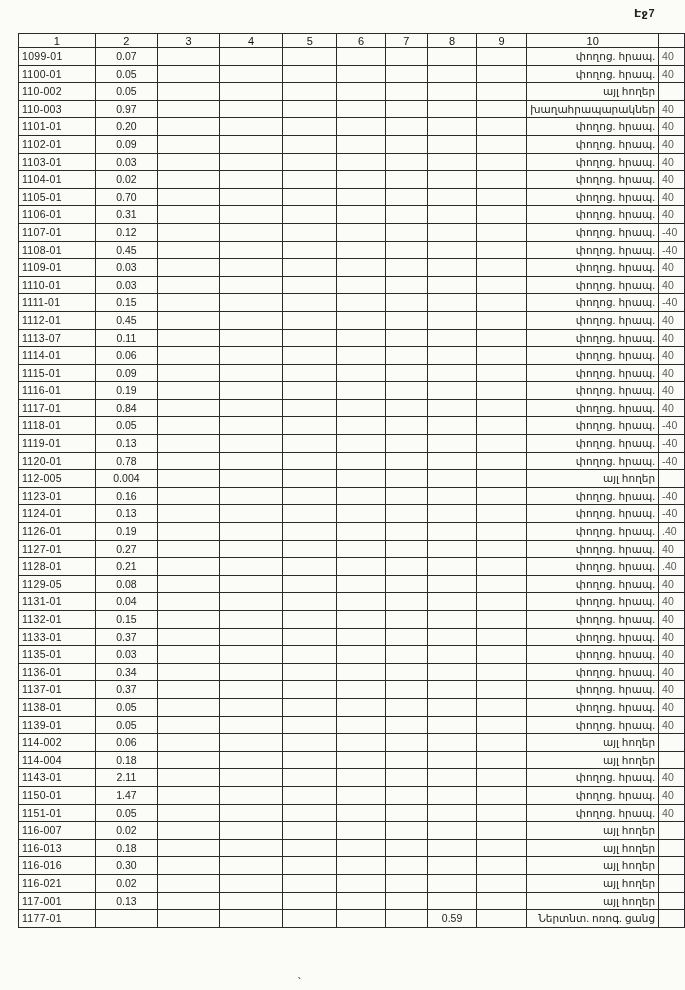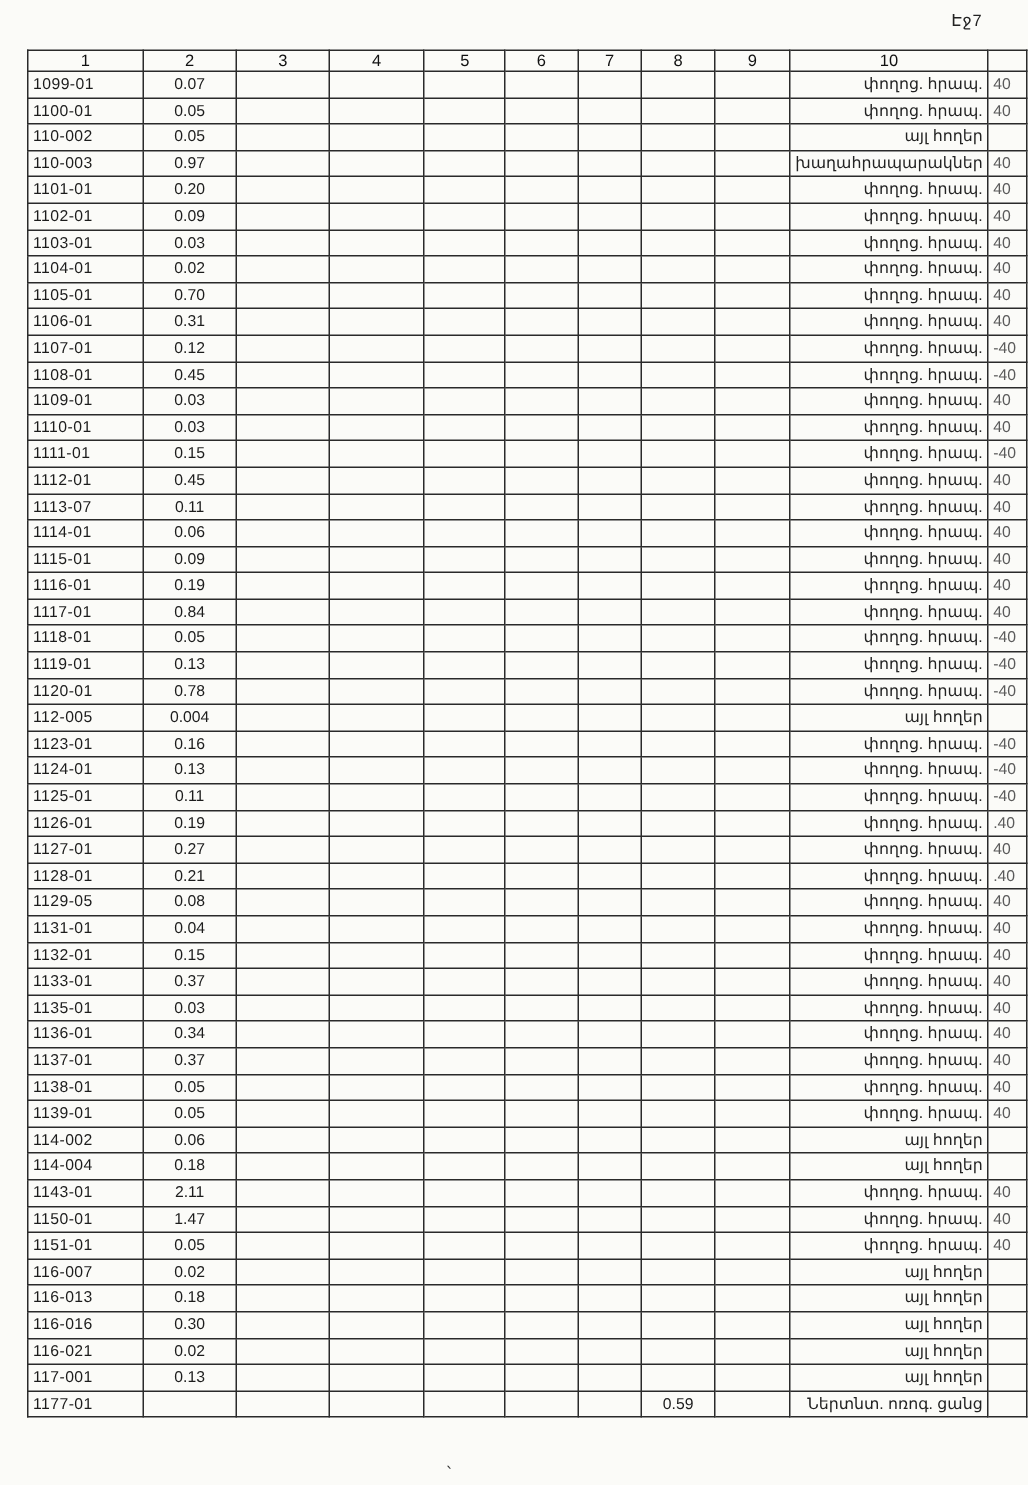--- a/index.html
+++ b/index.html
@@ -4,21 +4,21 @@
 <style>
   html,body{margin:0;padding:0;}
   body{
     width:685px;height:990px;overflow:hidden;position:relative;
     background:#fbfbf8;
     font-family:"Liberation Sans","DejaVu Sans",sans-serif;
     color:#1c1c1c;
   }
   .page-label{
     position:absolute;top:7px;right:30px;
-    font-size:11px;font-weight:400;letter-spacing:.5px;color:#222;
+    font-size:11px;font-weight:700;letter-spacing:.5px;color:#222;
   }
   table.doc{
     position:absolute;top:33px;left:18px;
     border-collapse:collapse;table-layout:fixed;
     background:transparent;
   }
   table.doc th,table.doc td{
     border:1px solid #2a2a2a;
     overflow:hidden;white-space:nowrap;
     font-family:"Liberation Sans","DejaVu Sans",sans-serif;
@@ -425,33 +425,20 @@
         <td class="c-empty"></td>
         <td class="c-empty"></td>
         <td class="c-empty"></td>
         <td class="c-empty"></td>
         <td class="c-num"></td>
         <td class="c-empty"></td>
         <td class="c-land">փողոց. հրապ.</td>
         <td class="c-mark">-40</td>
       </tr>
       <tr>
-        <td class="c-code">1125-01</td>
-        <td class="c-num">0.11</td>
-        <td class="c-empty"></td>
-        <td class="c-empty"></td>
-        <td class="c-empty"></td>
-        <td class="c-empty"></td>
-        <td class="c-empty"></td>
-        <td class="c-num"></td>
-        <td class="c-empty"></td>
-        <td class="c-land">փողոց. հրապ.</td>
-        <td class="c-mark">-40</td>
-      </tr>
-      <tr>
         <td class="c-code">1126-01</td>
         <td class="c-num">0.19</td>
         <td class="c-empty"></td>
         <td class="c-empty"></td>
         <td class="c-empty"></td>
         <td class="c-empty"></td>
         <td class="c-empty"></td>
         <td class="c-num"></td>
         <td class="c-empty"></td>
         <td class="c-land">փողոց. հրապ.</td>

